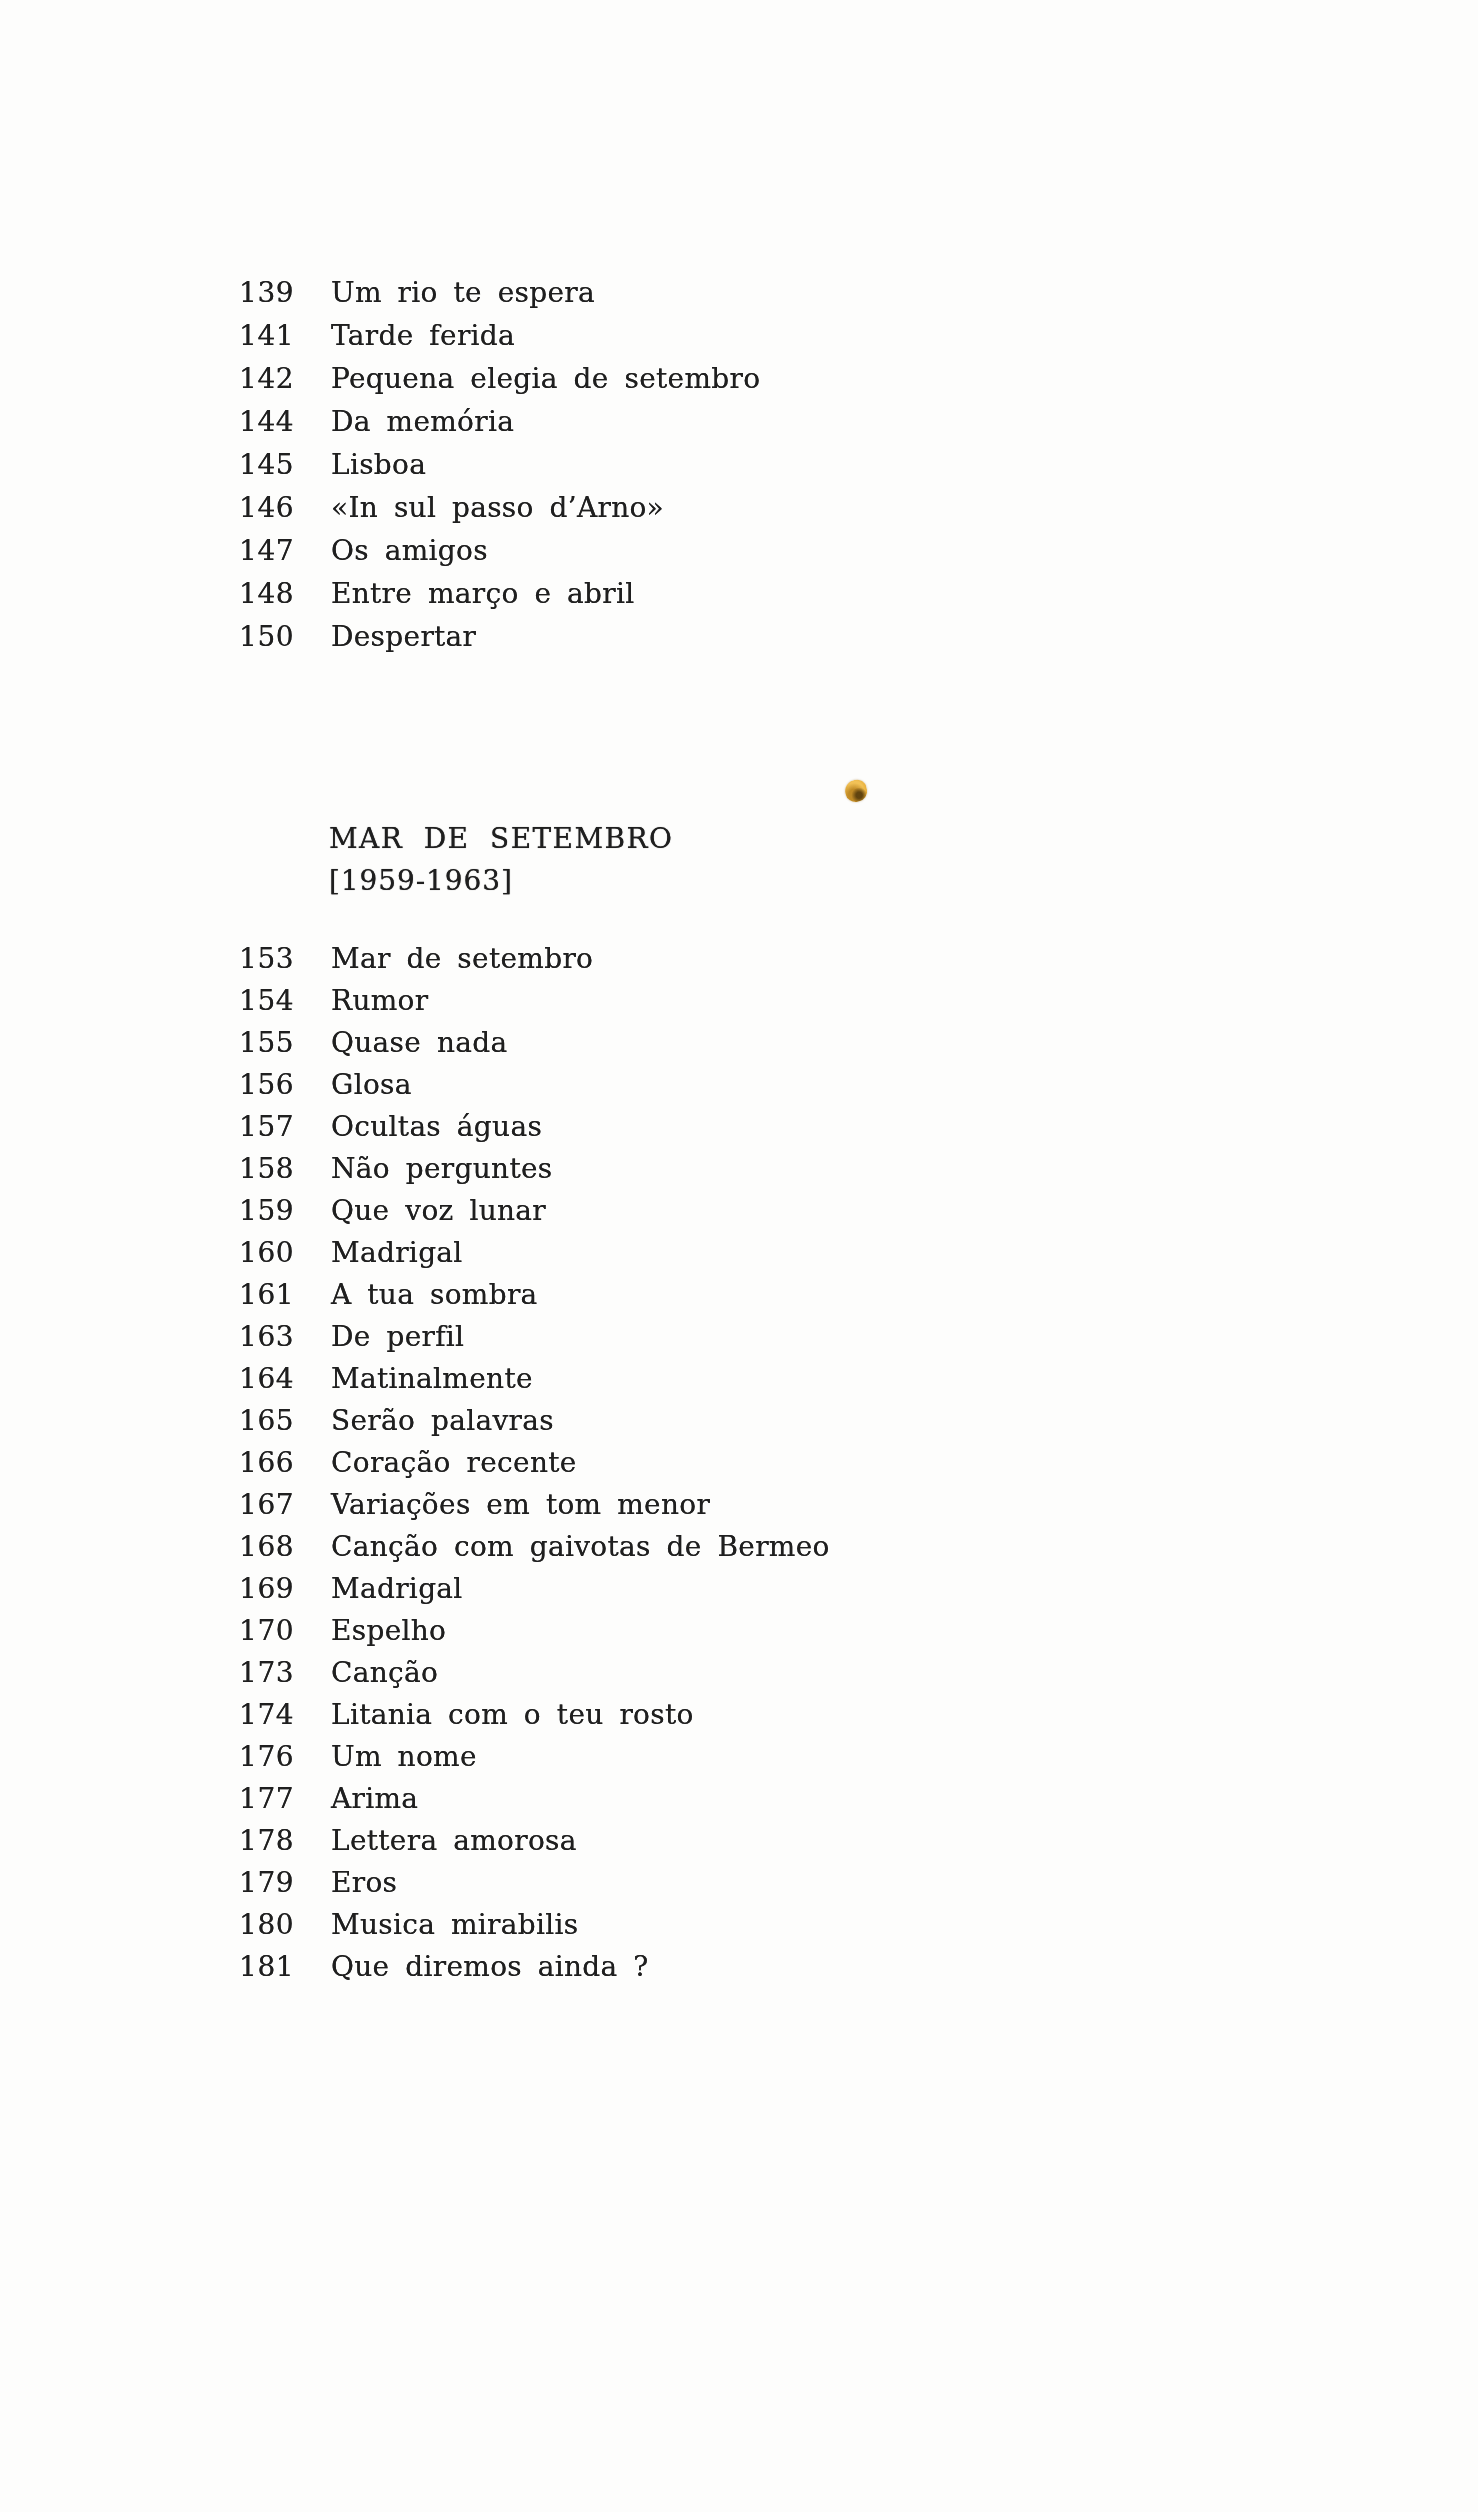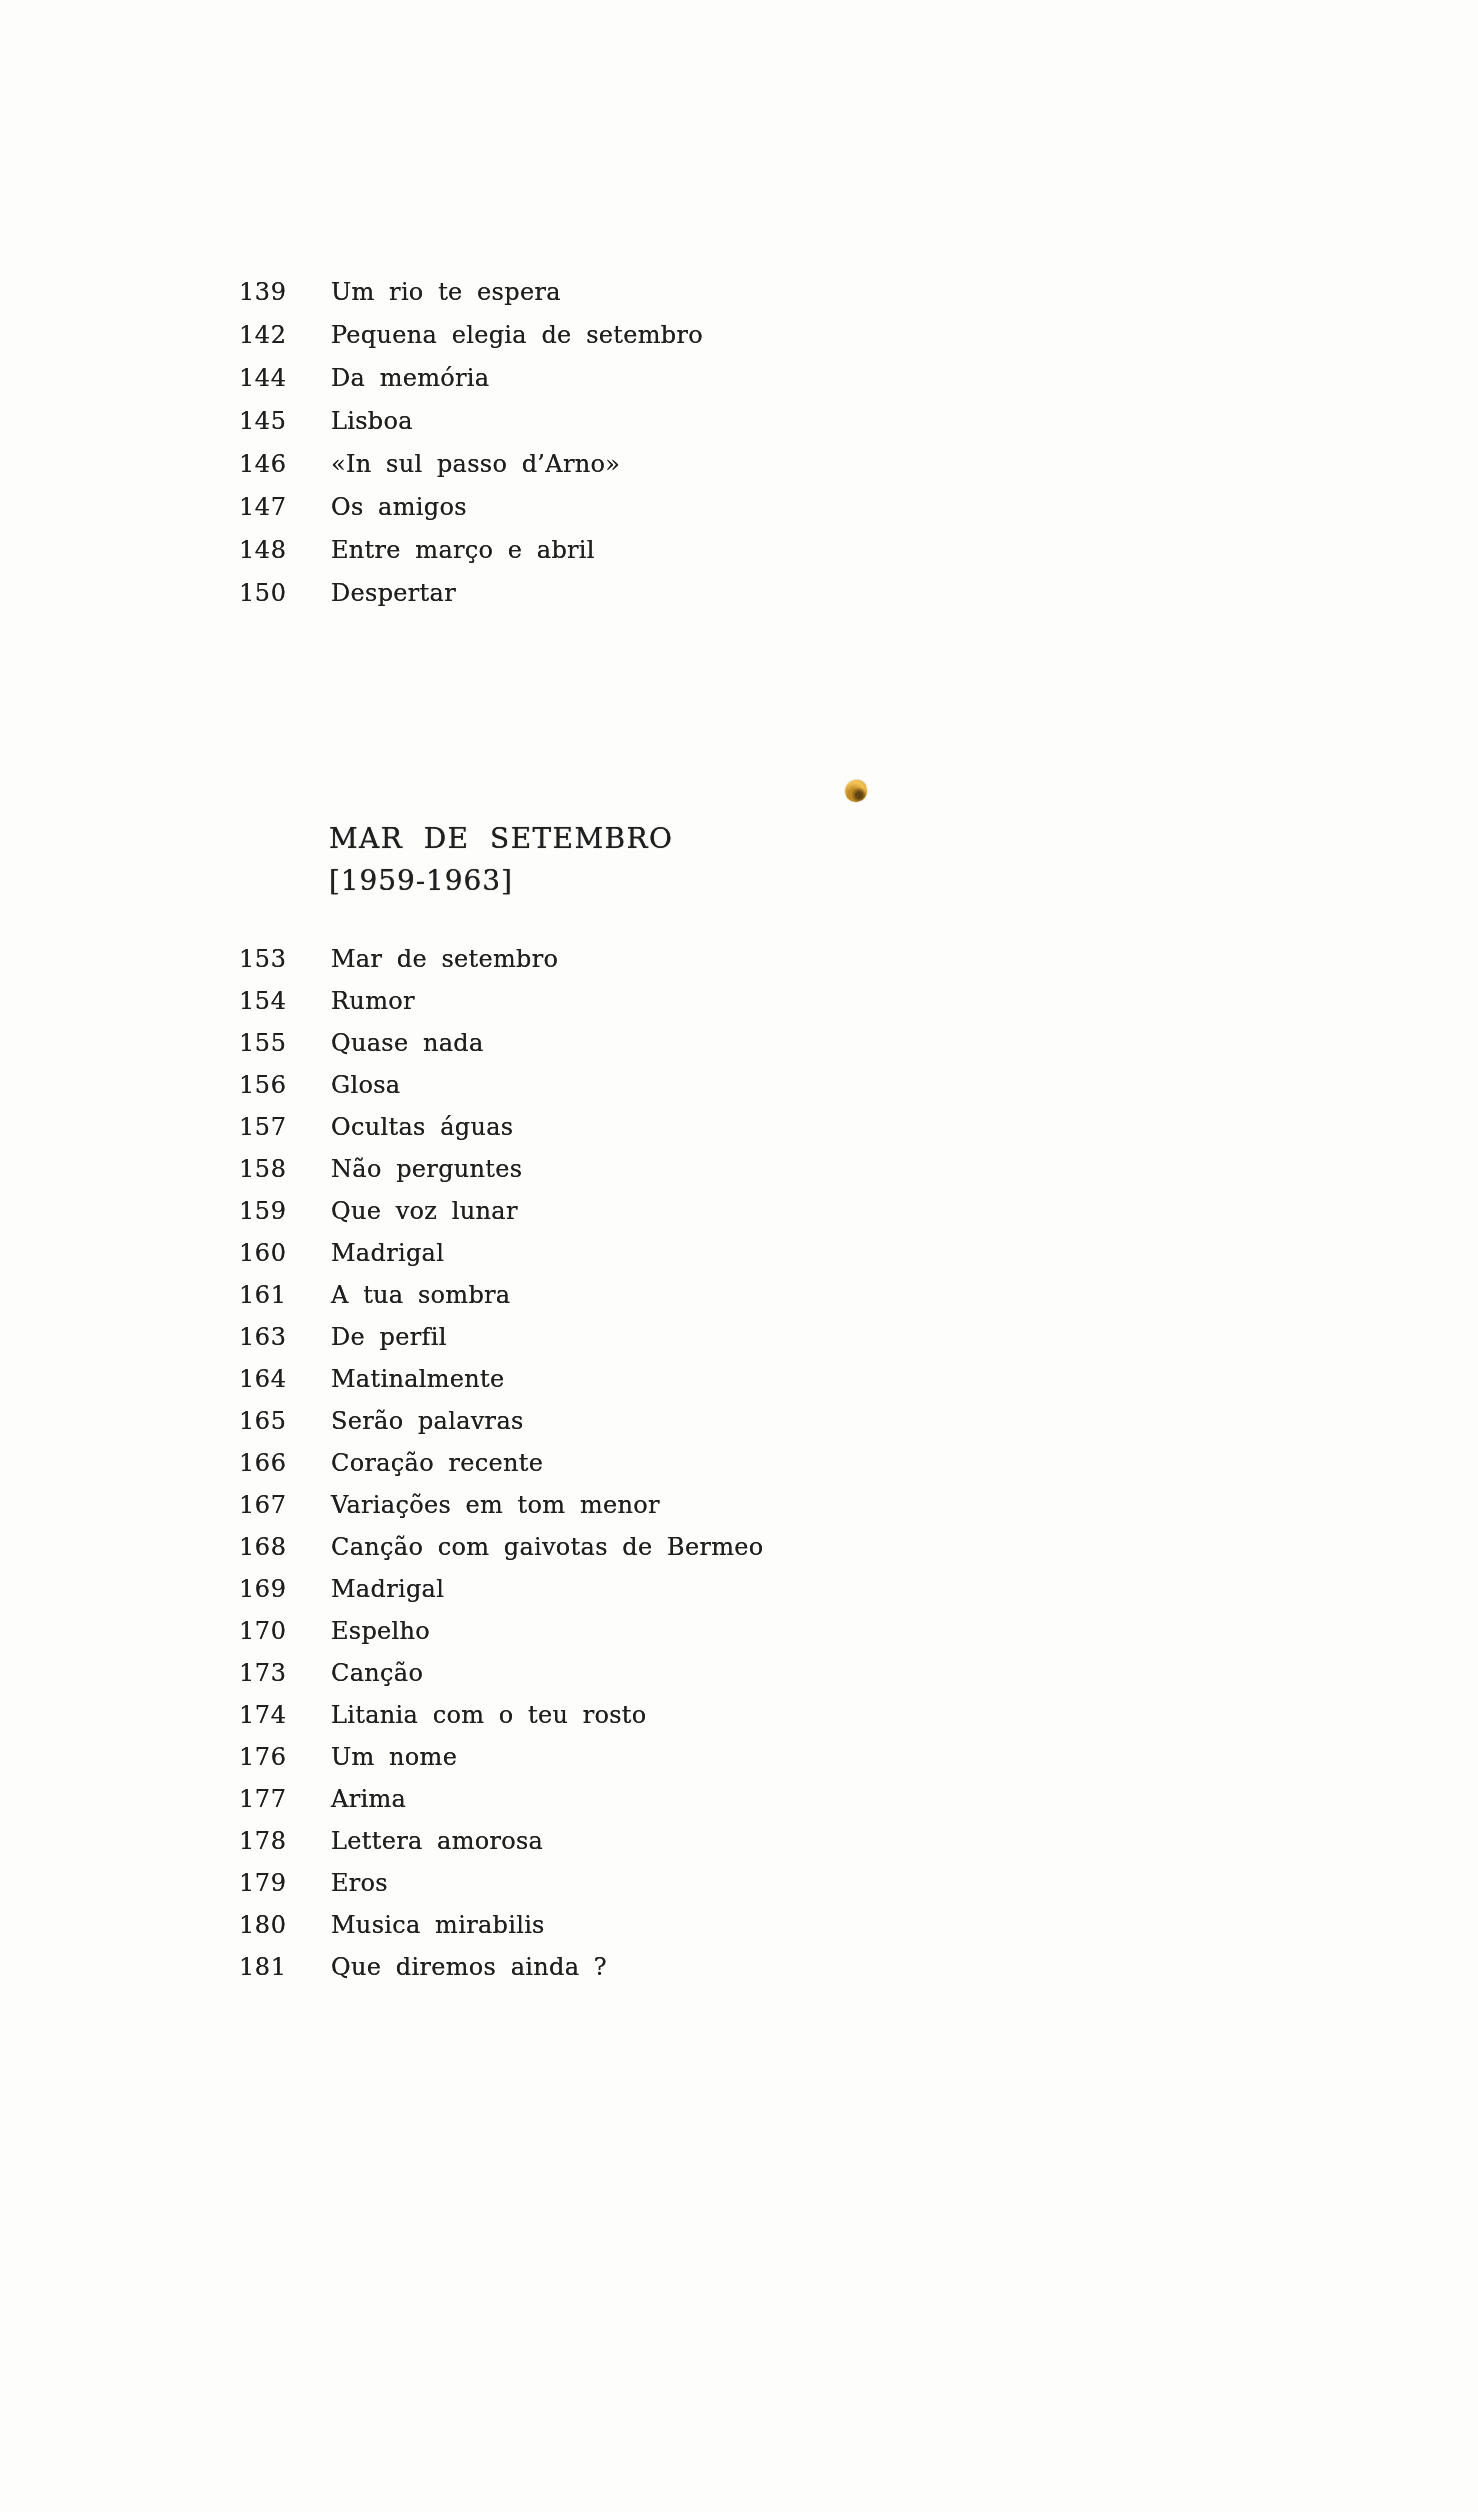--- a/index.html
+++ b/index.html
@@ -23,21 +23,21 @@
   .toc-list {
     position: absolute;
     left: 239px;
   }
   .list1 { top: 271px; --rowh: 43px; }
   .list2 { top: 938px; --rowh: 42px; }
   .row {
     height: var(--rowh);
     line-height: var(--rowh);
     white-space: nowrap;
-    font-size: 24px;
+    font-size: 28px;
     text-shadow: 0 0 0.6px rgba(25,25,25,0.85);
   }
   .num {
     display: inline-block;
     width: 92px;
     letter-spacing: 0.6px;
   }
   .title {
     word-spacing: 6.6px;
     letter-spacing: 0.3px;
@@ -72,20 +72,21 @@
     box-shadow: 0 0 1.9px rgba(130,92,25,0.45);
   }
 </style>
 </head>
 <body>
 
 <div class="page">
 
   <div class="toc-list list1" id="list1">
       <div class="row"><span class="num">139</span><span class="title">Um rio te espera</span></div>
+      <div class="row"><span class="num">141</span><span class="title">Tarde ferida</span></div>
       <div class="row"><span class="num">142</span><span class="title">Pequena elegia de setembro</span></div>
       <div class="row"><span class="num">144</span><span class="title">Da memória</span></div>
       <div class="row"><span class="num">145</span><span class="title">Lisboa</span></div>
       <div class="row"><span class="num">146</span><span class="title">«In sul passo d’Arno»</span></div>
       <div class="row"><span class="num">147</span><span class="title">Os amigos</span></div>
       <div class="row"><span class="num">148</span><span class="title">Entre março e abril</span></div>
       <div class="row"><span class="num">150</span><span class="title">Despertar</span></div>
     </div>
 
   <div class="section-header">

